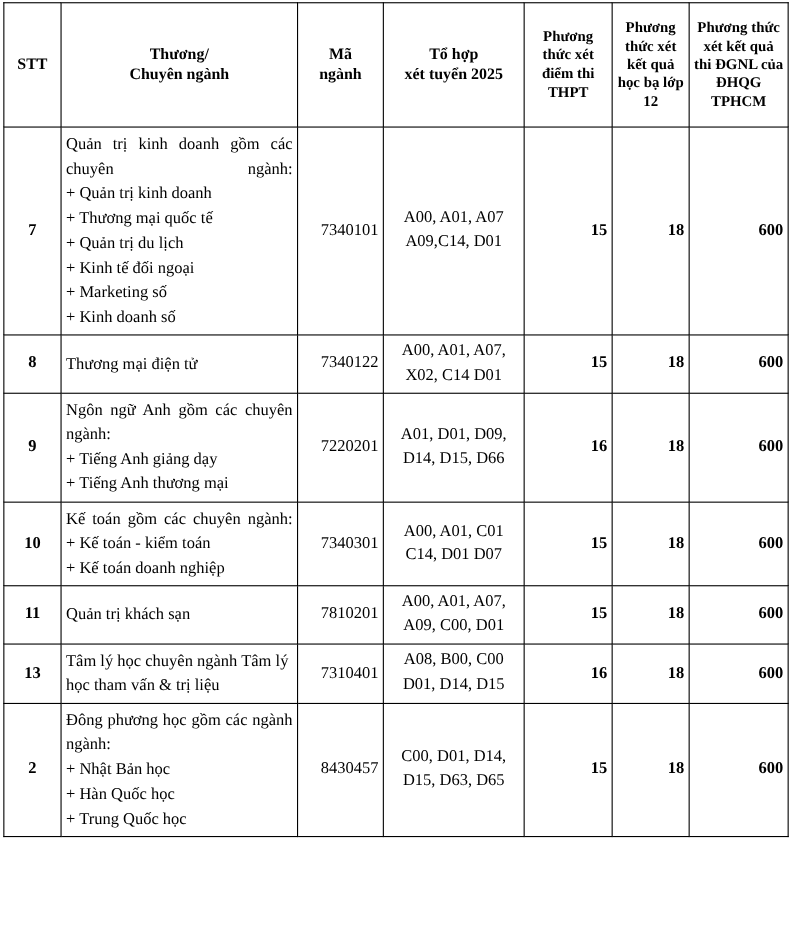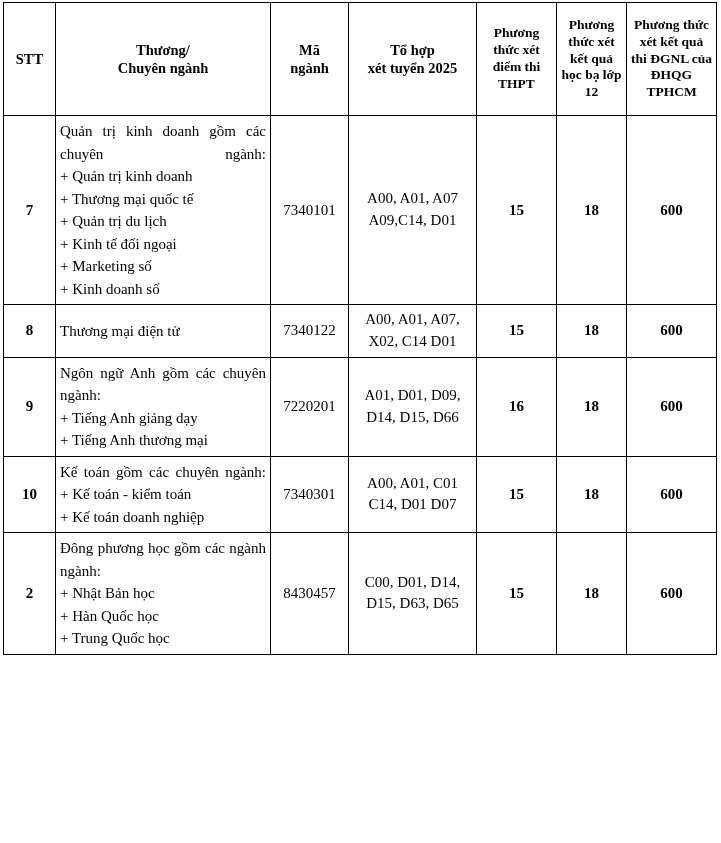--- a/index.html
+++ b/index.html
@@ -50,30 +50,30 @@
   thead th.small {
     font-size: 13.5px;
   }
 
   td.stt {
     text-align: center;
     font-weight: bold;
     font-size: 15px;
   }
   td.code {
-    text-align: center;
+    text-align: right;
     font-size: 15px;
   }
   td.combo {
     text-align: center;
     font-size: 15px;
     line-height: 1.45;
   }
   td.score {
-    text-align: center;
+    text-align: right;
     font-weight: bold;
     font-size: 15px;
   }
   td.major {
     text-align: left;
     font-size: 15px;
     line-height: 1.5;
   }
   td.major .title {
     font-weight: normal;
@@ -174,22 +174,46 @@
           <span class="sub">+ Kế toán doanh nghiệp</span>
         </td>
         <td class="code">7340301</td>
         <td class="combo nowrapline">A00, A01, C01
 C14, D01 D07</td>
         <td class="score">15</td>
         <td class="score">18</td>
         <td class="score">600</td>
       </tr>
 
-
-
+      <tr>
+        <td class="stt">11</td>
+        <td class="major">
+          <span class="title">Quản trị khách sạn</span>
+        </td>
+        <td class="code">7810201</td>
+        <td class="combo nowrapline">A00, A01, A07,
+A09, C00, D01</td>
+        <td class="score">15</td>
+        <td class="score">18</td>
+        <td class="score">600</td>
+      </tr>
+
+
+      <tr>
+        <td class="stt">13</td>
+        <td class="major">
+          <span class="title">Tâm lý học chuyên ngành Tâm lý học tham vấn &amp; trị liệu</span>
+        </td>
+        <td class="code">7310401</td>
+        <td class="combo nowrapline">A08, B00, C00
+D01, D14, D15</td>
+        <td class="score">16</td>
+        <td class="score">18</td>
+        <td class="score">600</td>
+      </tr>
 
       <tr>
         <td class="stt">2</td>
         <td class="major">
           <span class="title just">Đông phương học gồm các ngành ngành:</span>
           <span class="sub">+ Nhật Bản học</span>
           <span class="sub">+ Hàn Quốc học</span>
           <span class="sub">+ Trung Quốc học</span>
         </td>
         <td class="code">8430457</td>

